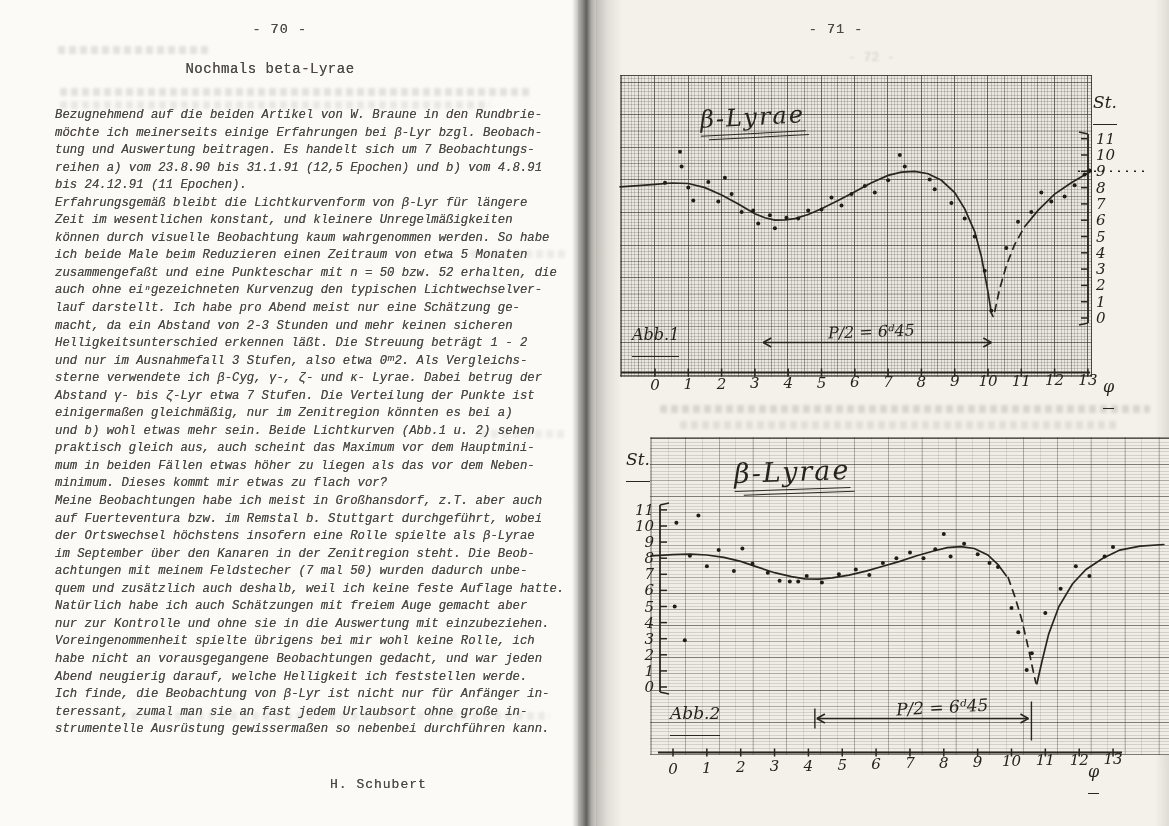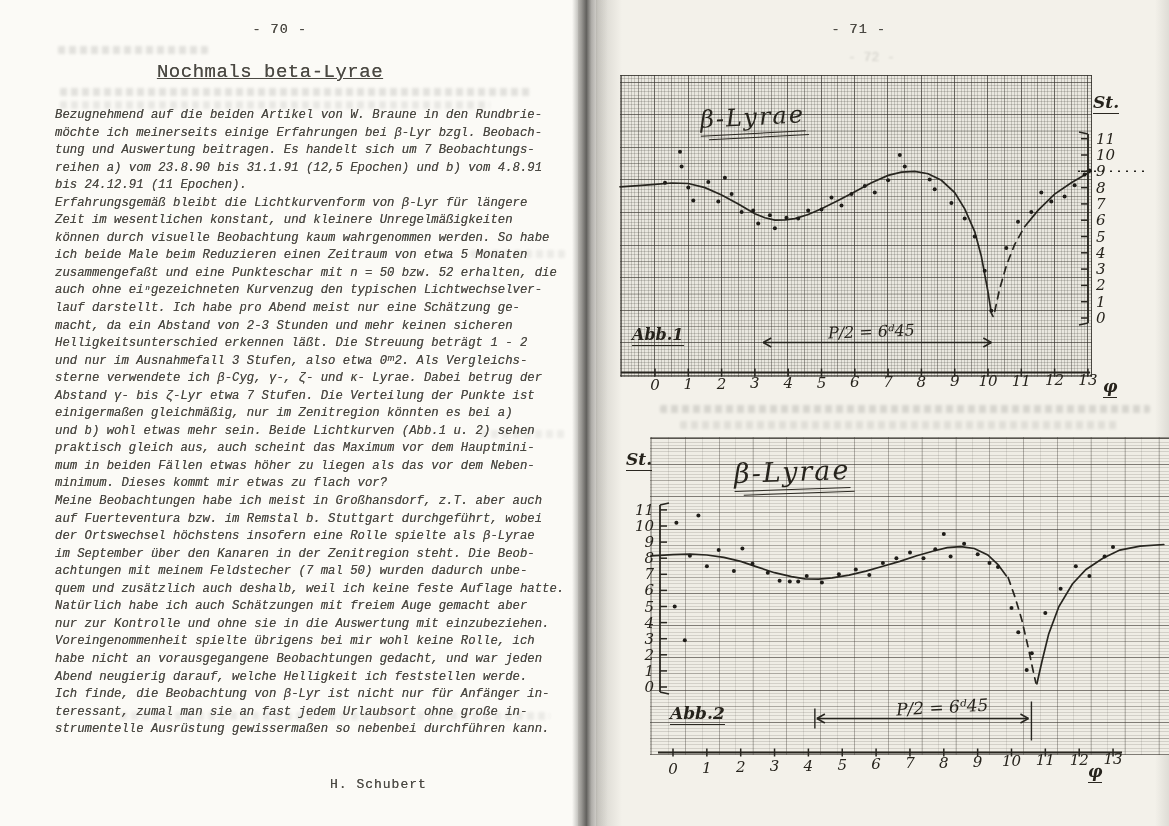--- a/index.html
+++ b/index.html
@@ -6,21 +6,21 @@
   #scan{position:relative;width:1169px;height:826px;overflow:hidden;background:#e9e7e2;}
   #pageL{position:absolute;left:0;top:0;width:578px;height:826px;background:#fbfaf6;}
   #pageR{position:absolute;left:596px;top:0;width:573px;height:826px;
          background:linear-gradient(90deg,rgba(40,38,34,.16) 0,rgba(40,38,34,0) 26px),
                     linear-gradient(270deg,rgba(40,38,34,.10) 0,rgba(40,38,34,0) 14px),#f3f1ea;}
   #gutter{position:absolute;left:572px;top:0;width:36px;height:826px;z-index:4;
           background:linear-gradient(90deg,rgba(25,23,20,0) 0%,rgba(25,23,20,.38) 26%,rgba(15,14,12,.62) 40%,rgba(25,23,20,.28) 54%,rgba(25,23,20,.08) 72%,rgba(25,23,20,0) 100%);}
   .tw{font-family:"Liberation Mono","DejaVu Sans Mono",monospace;color:#4b4943;
       text-shadow:0 0 .5px rgba(70,68,62,.8);}
   .pnum{position:absolute;font-size:13.5px;letter-spacing:1px;z-index:2;}
-  .ptitle{position:absolute;font-size:19px;text-decoration:underline;letter-spacing:.5px;z-index:2;}
+  .ptitle{position:absolute;font-size:14px;letter-spacing:.5px;z-index:2;}
   #body{position:absolute;left:55px;top:107px;width:516px;z-index:2;}
   .bline{height:17.56px;line-height:17.56px;font-size:12.3px;white-space:pre;font-style:italic;}
   .sig{position:absolute;left:330px;top:777px;font-size:13px;letter-spacing:1px;z-index:2;}
   .ghost{position:absolute;filter:blur(1.5px);opacity:.13;z-index:1;height:8px;border-radius:2px;
          background:repeating-linear-gradient(90deg,#3a3a36 0 7px,transparent 7px 11px);}
   .ghost-txt{position:absolute;filter:blur(1px);opacity:.18;z-index:1;font-size:13px;}
   .handw{position:absolute;font-family:"DejaVu Serif",serif;font-style:italic;color:#26231c;z-index:6;}
   .grid1{position:absolute;left:620px;top:75px;width:470px;height:300px;z-index:1;
     border:1px solid rgba(50,48,42,.55);
     background:
@@ -34,21 +34,21 @@
     border-top:2px solid rgba(50,48,42,.5);border-left:1px solid rgba(50,48,42,.3);
     background:
      repeating-linear-gradient(90deg,rgba(60,56,50,.28) 0 1px,transparent 1px 33.85px),
      repeating-linear-gradient(90deg,rgba(60,56,50,.12) 0 1px,transparent 1px 16.9px),
      repeating-linear-gradient(0deg,rgba(60,56,50,.40) 0 1px,transparent 1px 32.2px),
      repeating-linear-gradient(0deg,rgba(60,56,50,.26) 0 1px,transparent 1px 16.1px),
      repeating-linear-gradient(0deg,rgba(60,56,50,.16) 0 1px,transparent 1px 3.22px) #efede5;}
   .ctitle{font-size:24px;letter-spacing:2px;transform:rotate(-3deg);}
   .dblu{display:inline-block;border-bottom:1.6px solid #2a2720;padding-bottom:2px;position:relative;}
   .dblu::after{content:"";position:absolute;left:8%;right:-3%;bottom:-5px;border-bottom:1.6px solid #2a2720;}
-  .ulin{border-bottom:1.4px solid #2a2720;padding-bottom:1px;font-weight:bold;}
+  .ulin{border-bottom:1.4px solid #2a2720;padding-bottom:12px;}
   .ylab,.xlab{position:absolute;font-family:"DejaVu Serif",serif;font-style:italic;
               color:#26231c;font-size:15px;z-index:6;}
   #overlay{position:absolute;left:0;top:0;z-index:5;pointer-events:none;}
 </style>
 </head>
 <body>
 
 <div id="scan">
 
   <div id="pageL">
@@ -99,21 +99,21 @@
         <div class="bline">teressant, zumal man sie an fast jedem Urlaubsort ohne große in-</div>
         <div class="bline">strumentelle Ausrüstung gewissermaßen so nebenbei durchführen kann.</div>
       </div>
     <div class="tw sig">H. Schubert</div>
   </div>
 
   <div id="gutter"></div>
 
   <div id="pageR"></div>
 
-  <div class="tw pnum" style="left:786px;top:22px;width:100px;text-align:right;z-index:2;position:absolute;">- 71 -</div>
+  <div class="tw pnum" style="left:786px;top:22px;width:100px;text-align:center;z-index:2;position:absolute;">- 71 -</div>
   <div class="tw ghost-txt" style="left:848px;top:50px;">- 72 -</div>
   <div class="ghost" style="left:660px;top:405px;width:490px;opacity:.15;"></div>
   <div class="ghost" style="left:680px;top:421px;width:440px;opacity:.10;"></div>
 
   <div class="grid1"></div>
   <div class="grid2"></div>
 
   <div class="handw ctitle" style="left:700px;top:103px;"><span class="dblu">β-Lyrae</span></div>
   <div class="handw" style="left:1093px;top:92px;font-size:17px;"><span class="ulin">St.</span></div>
   <div class="handw" style="left:1103px;top:377px;font-size:16px;"><span class="ulin">φ</span></div>

